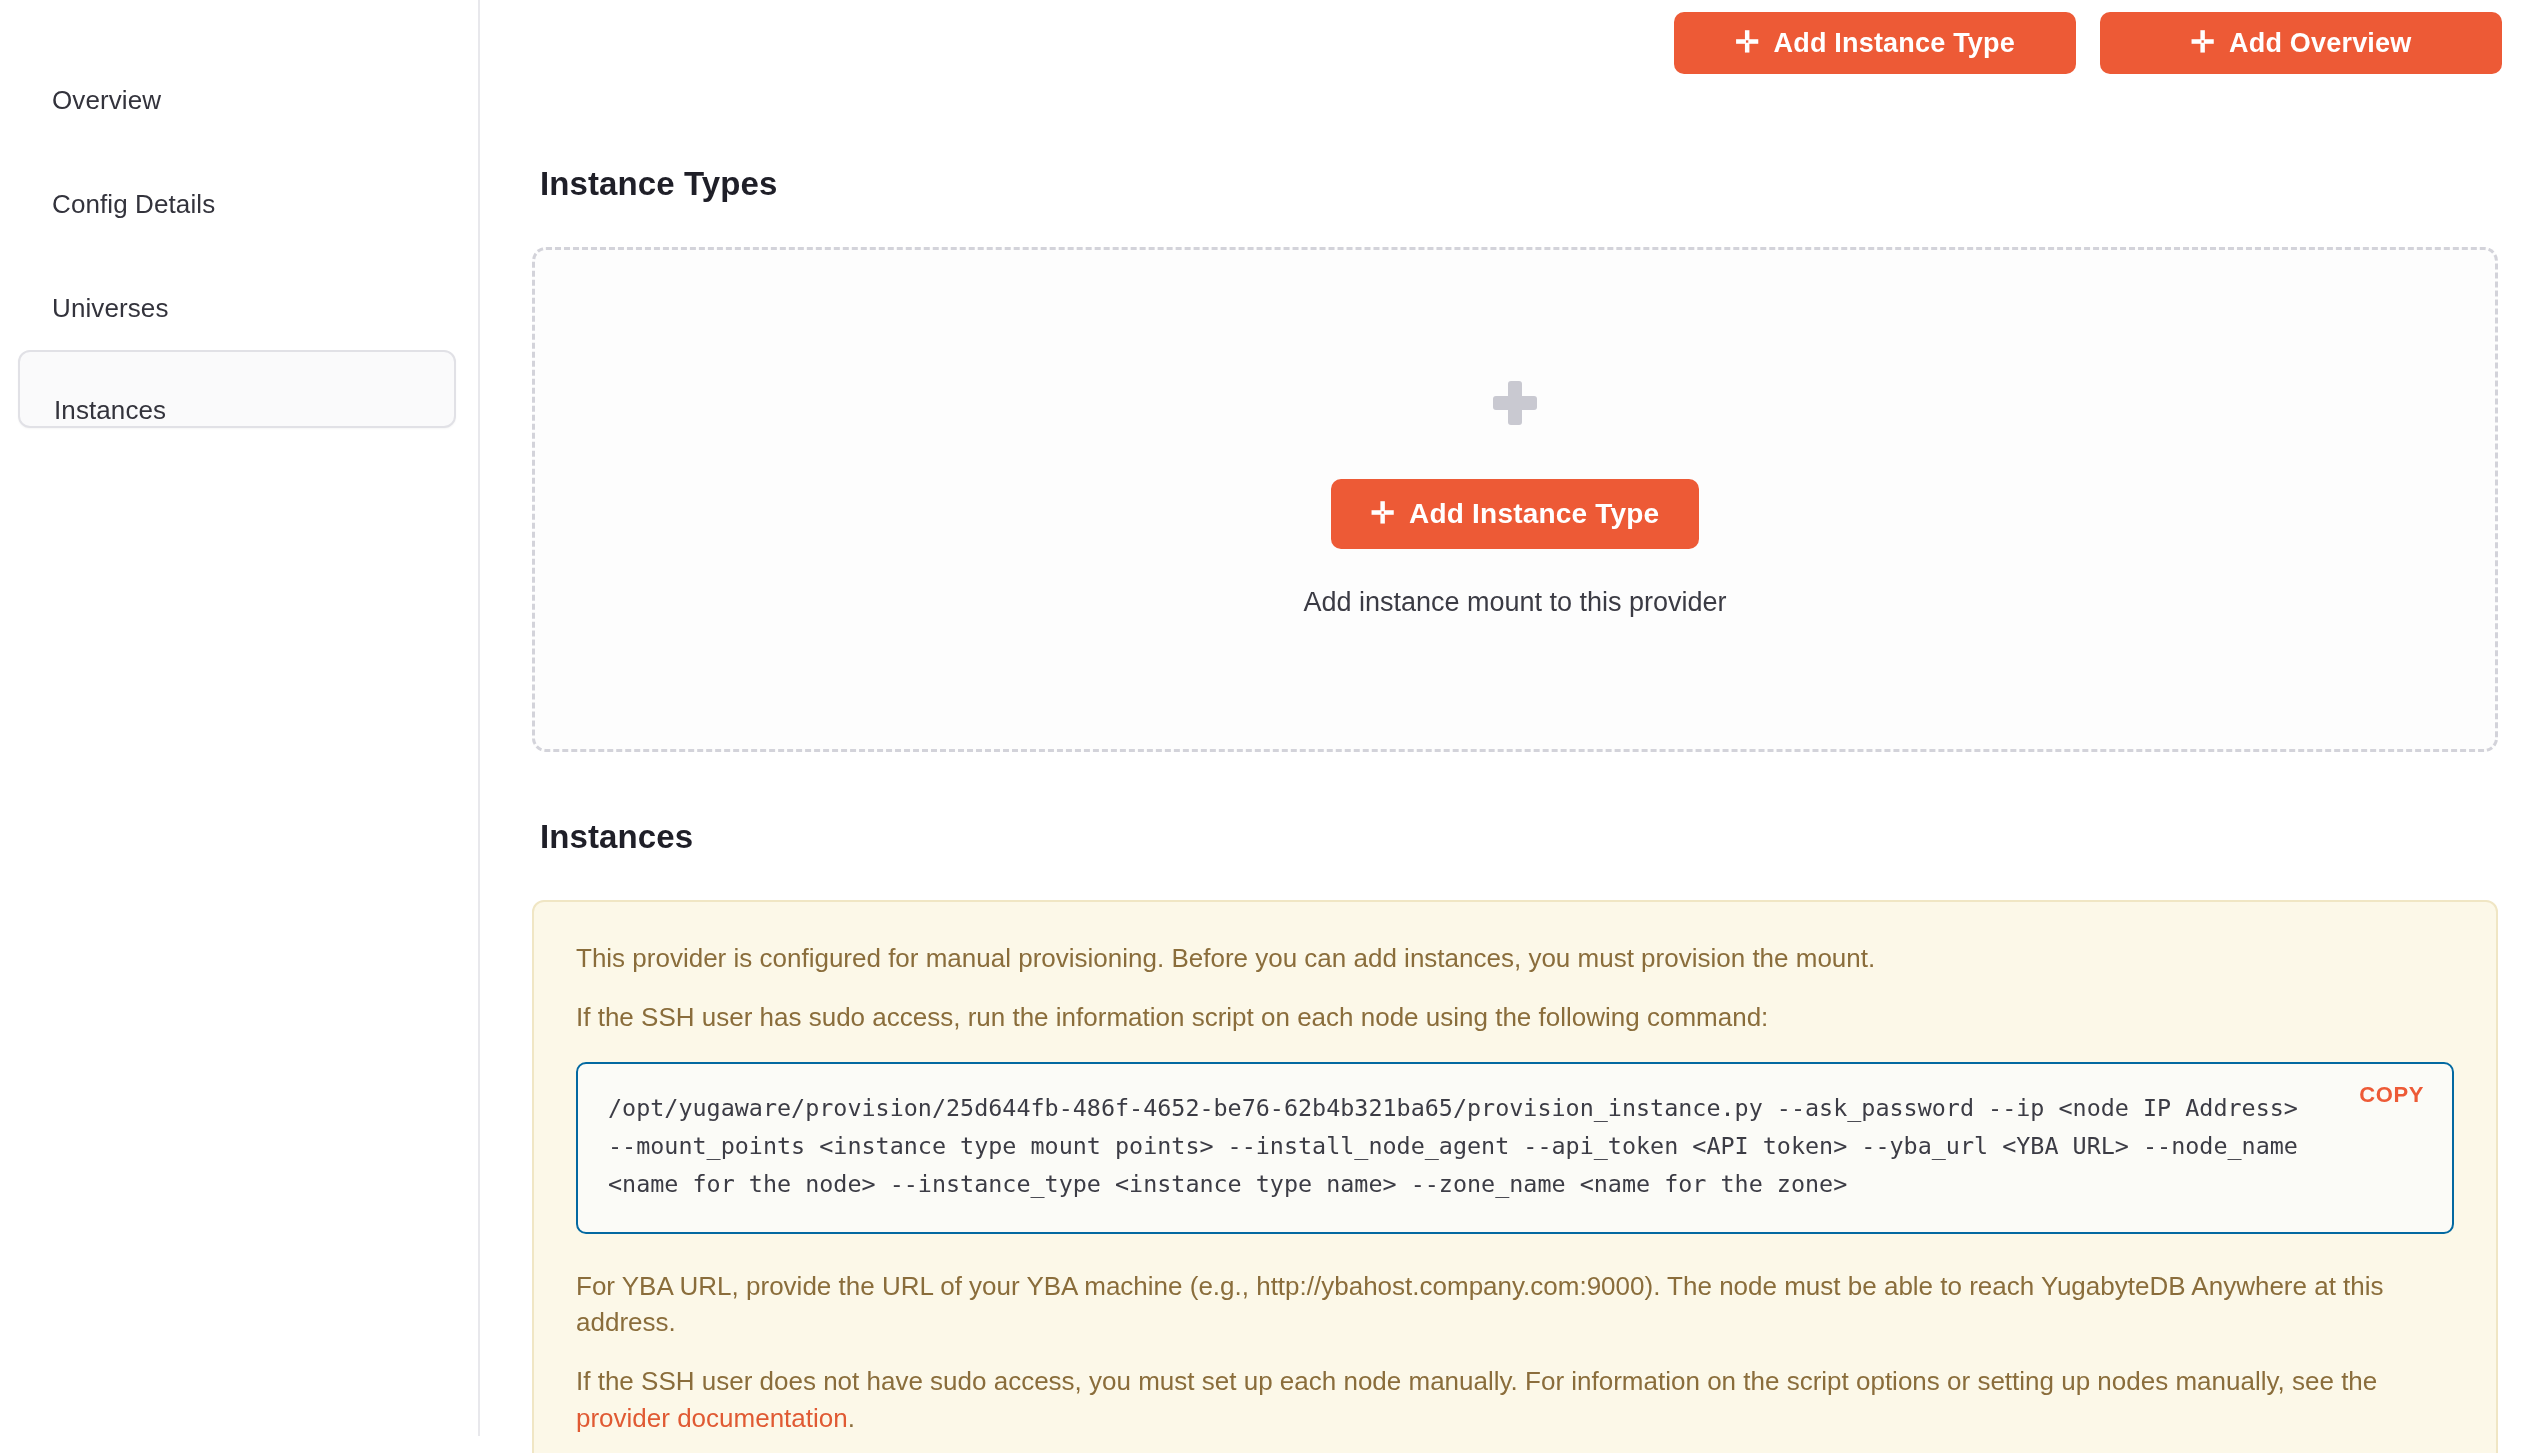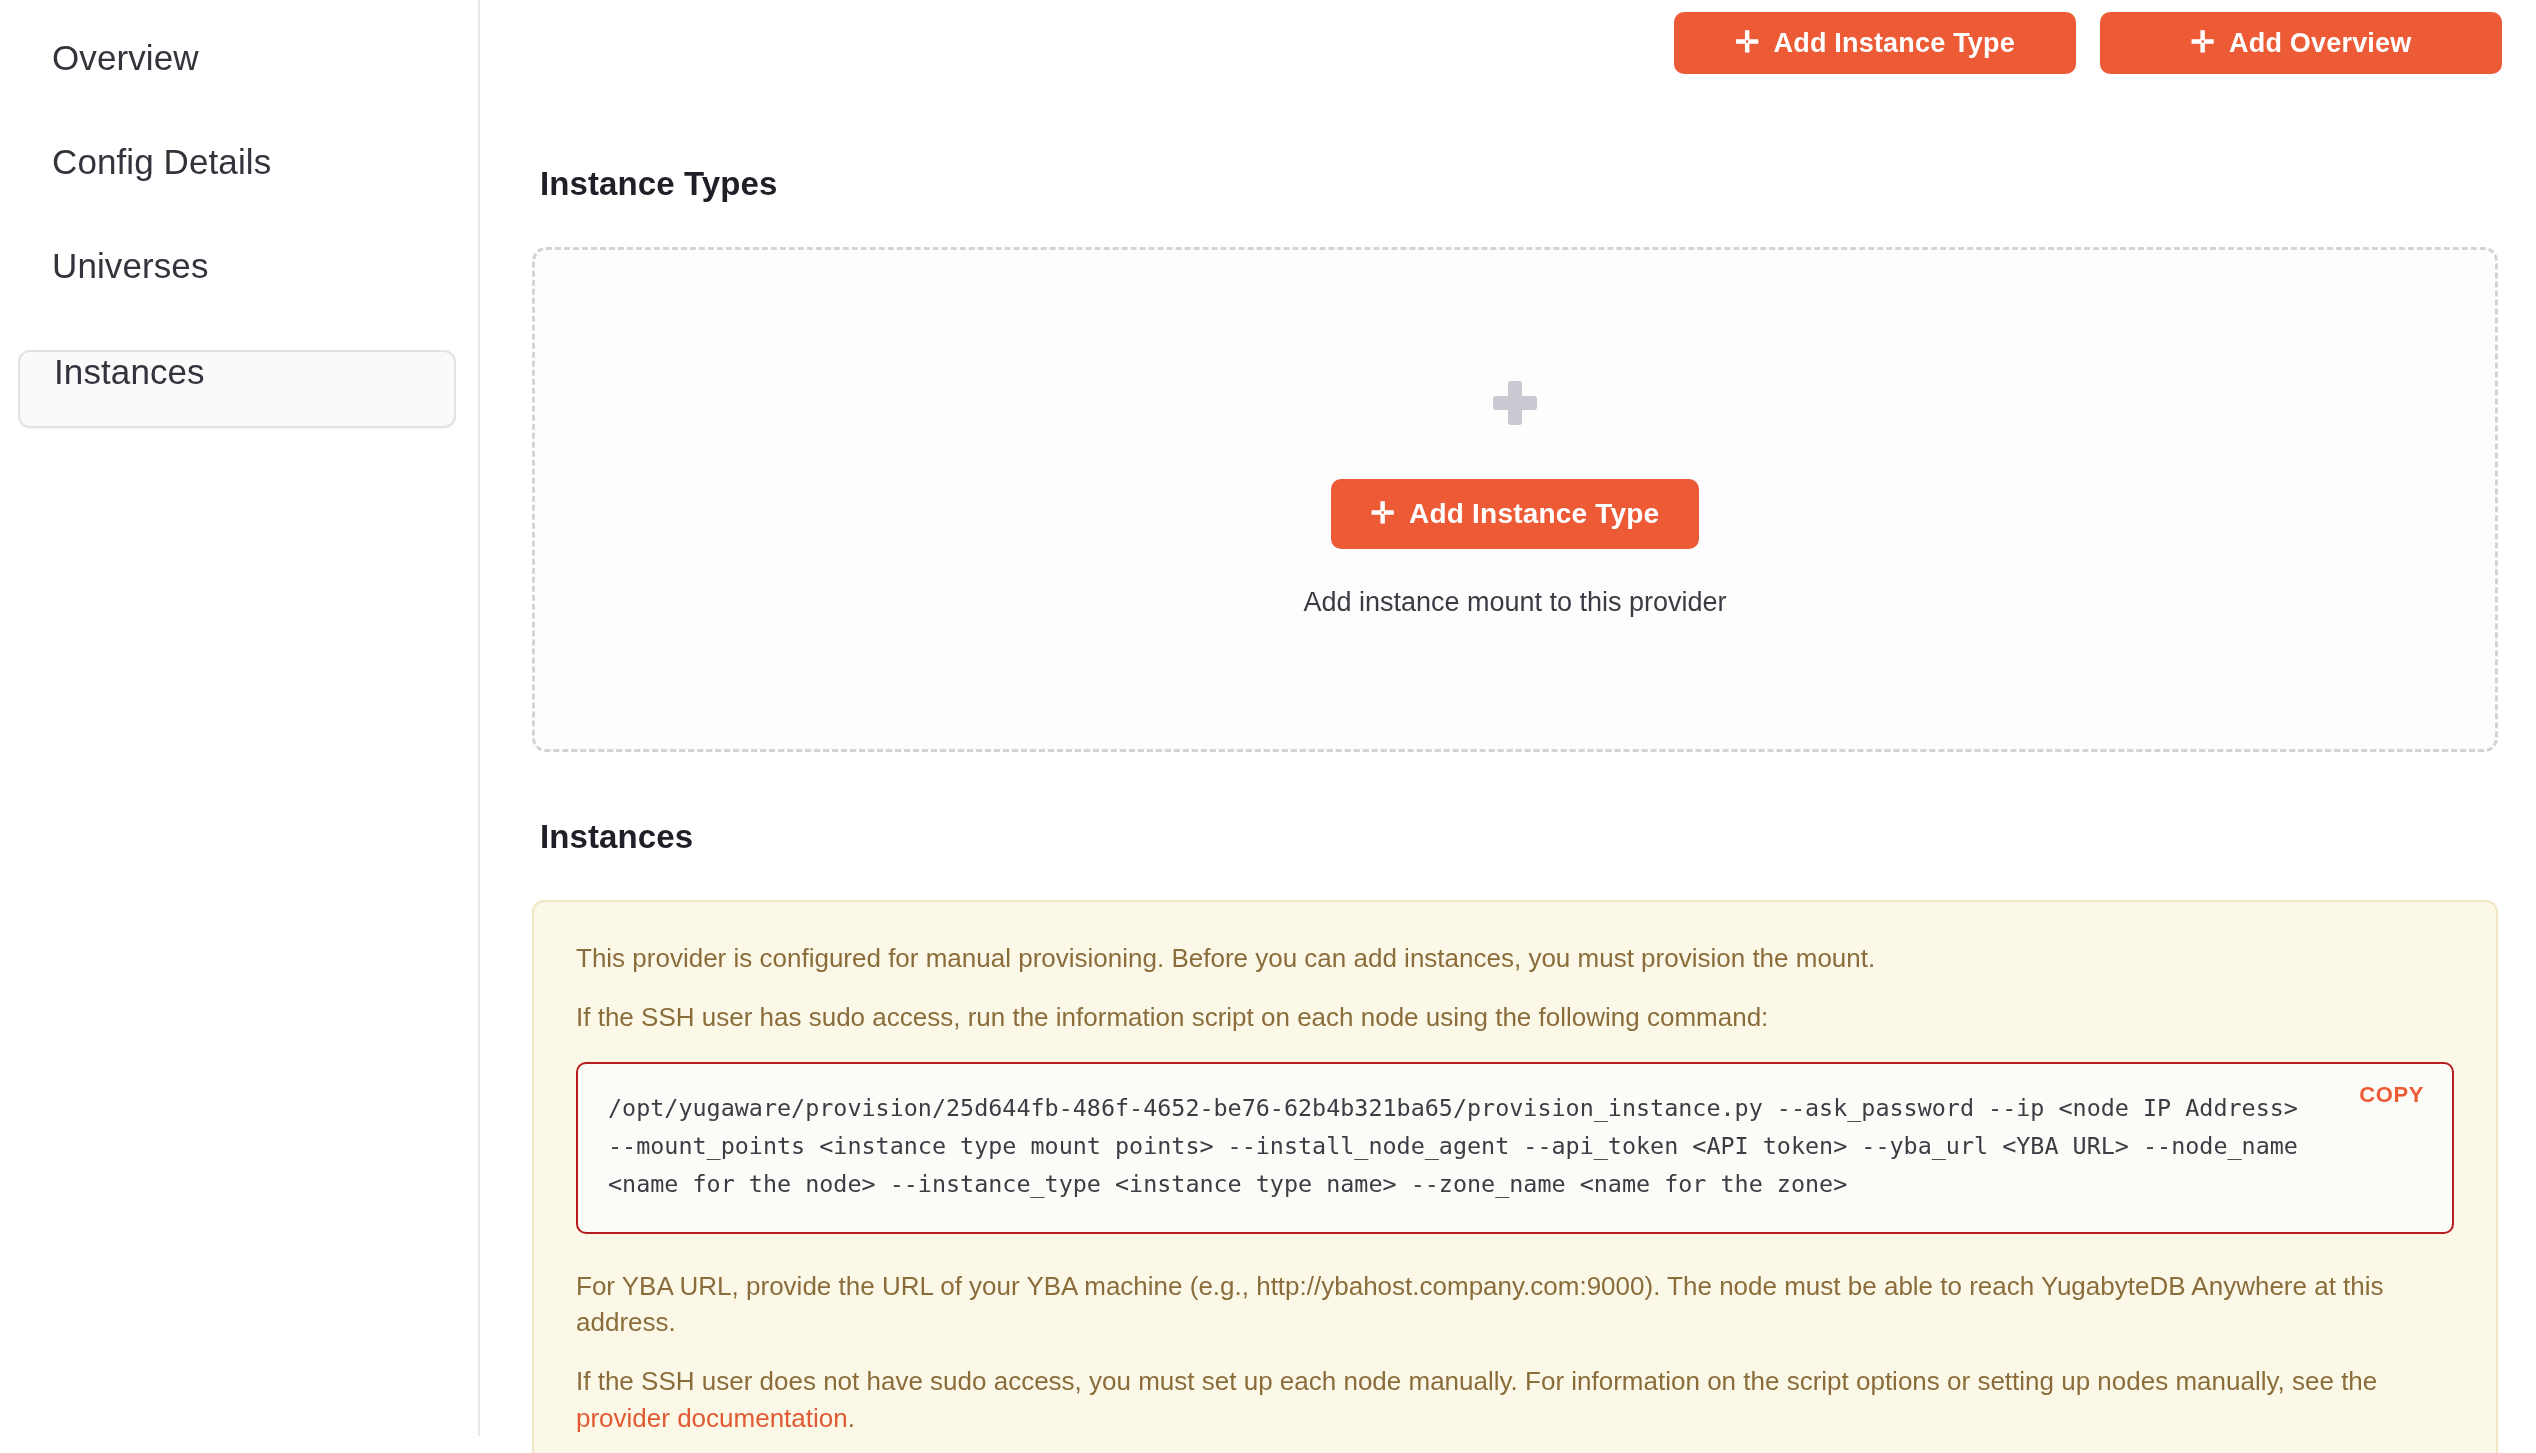--- a/index.html
+++ b/index.html
@@ -26,23 +26,23 @@
   .sidebar {
     width: 480px;
     min-width: 480px;
     border-right: 2px solid #e8e8ec;
     padding-top: 38px;
     height: 1436px;
   }
   .side-item {
     height: 78px;
     display: flex;
-    align-items: flex-start;
+    align-items: flex-end;
     padding-left: 34px;
-    font-size: 35px;
+    font-size: 26px;
     color: #33333c;
     letter-spacing: 0.1px;
     margin: 0 22px 26px 18px;
     border-radius: 12px;
   }
   .side-item.selected {
     background: #fafafb;
     border: 2px solid #e1e1e6;
     box-shadow: 0 1px 2px rgba(0,0,0,0.04);
   }
@@ -149,21 +149,21 @@
   }
   .notice p {
     margin: 0 0 22px 0;
     font-size: 26px;
     line-height: 1.42;
     color: #8a6d3b;
   }
   .cmd-box {
     position: relative;
     background: #fbfbf7;
-    border: 2px solid #b91c1c;
+    border: 2px solid #0369a1;
     border-radius: 10px;
     padding: 26px 21px 28px 30px;
     margin: 26px 0 34px 0;
   }
   .cmd-text {
     font-family: "DejaVu Sans Mono", monospace;
     font-size: 23.4px;
     line-height: 1.62;
     color: #3c3c45;
     white-space: pre-wrap;

